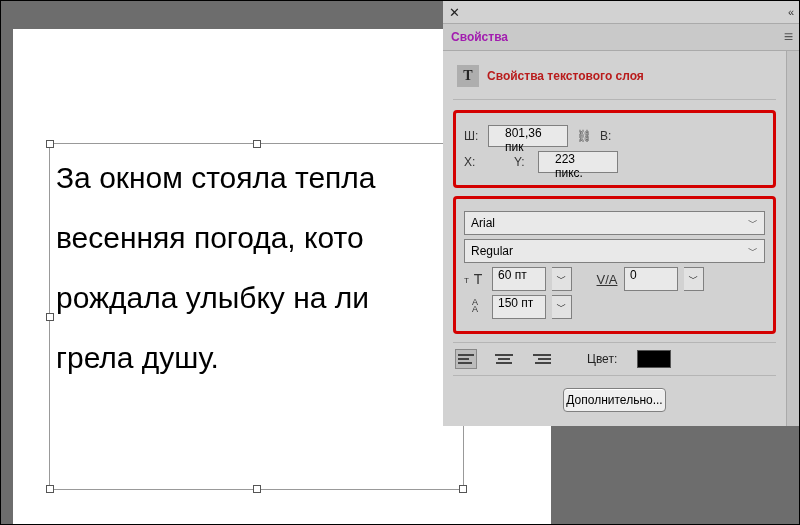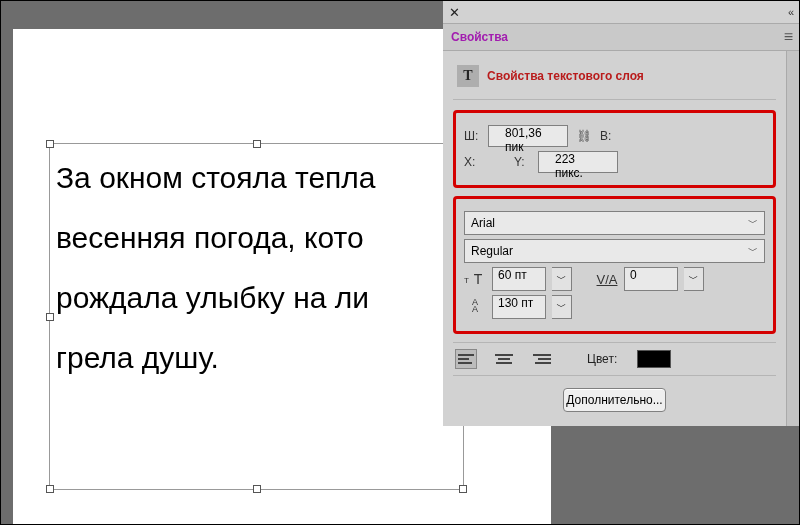--- a/index.html
+++ b/index.html
@@ -303,21 +303,21 @@
         <div class="small-dd num-box">
             <span>0</span>
           </div>
         <div class="caret-box">﹀</div>
       </div>
       <div class="row">
         <span class="icon-glyph">
           <span style="display:inline-block;line-height:7px;font-size:9px;">A<br>A</span>
         </span>
         <div class="small-dd num-box">
-            <span>130 пт</span>
+            <span>150 пт</span>
           </div>
         <div class="caret-box">﹀</div>
       </div>
     </div>
 
     <div class="align-row">
       <div class="align-btn active">
           <span style="width:100%"></span>
           <span style="width:70%"></span>
           <span style="width:90%"></span>

